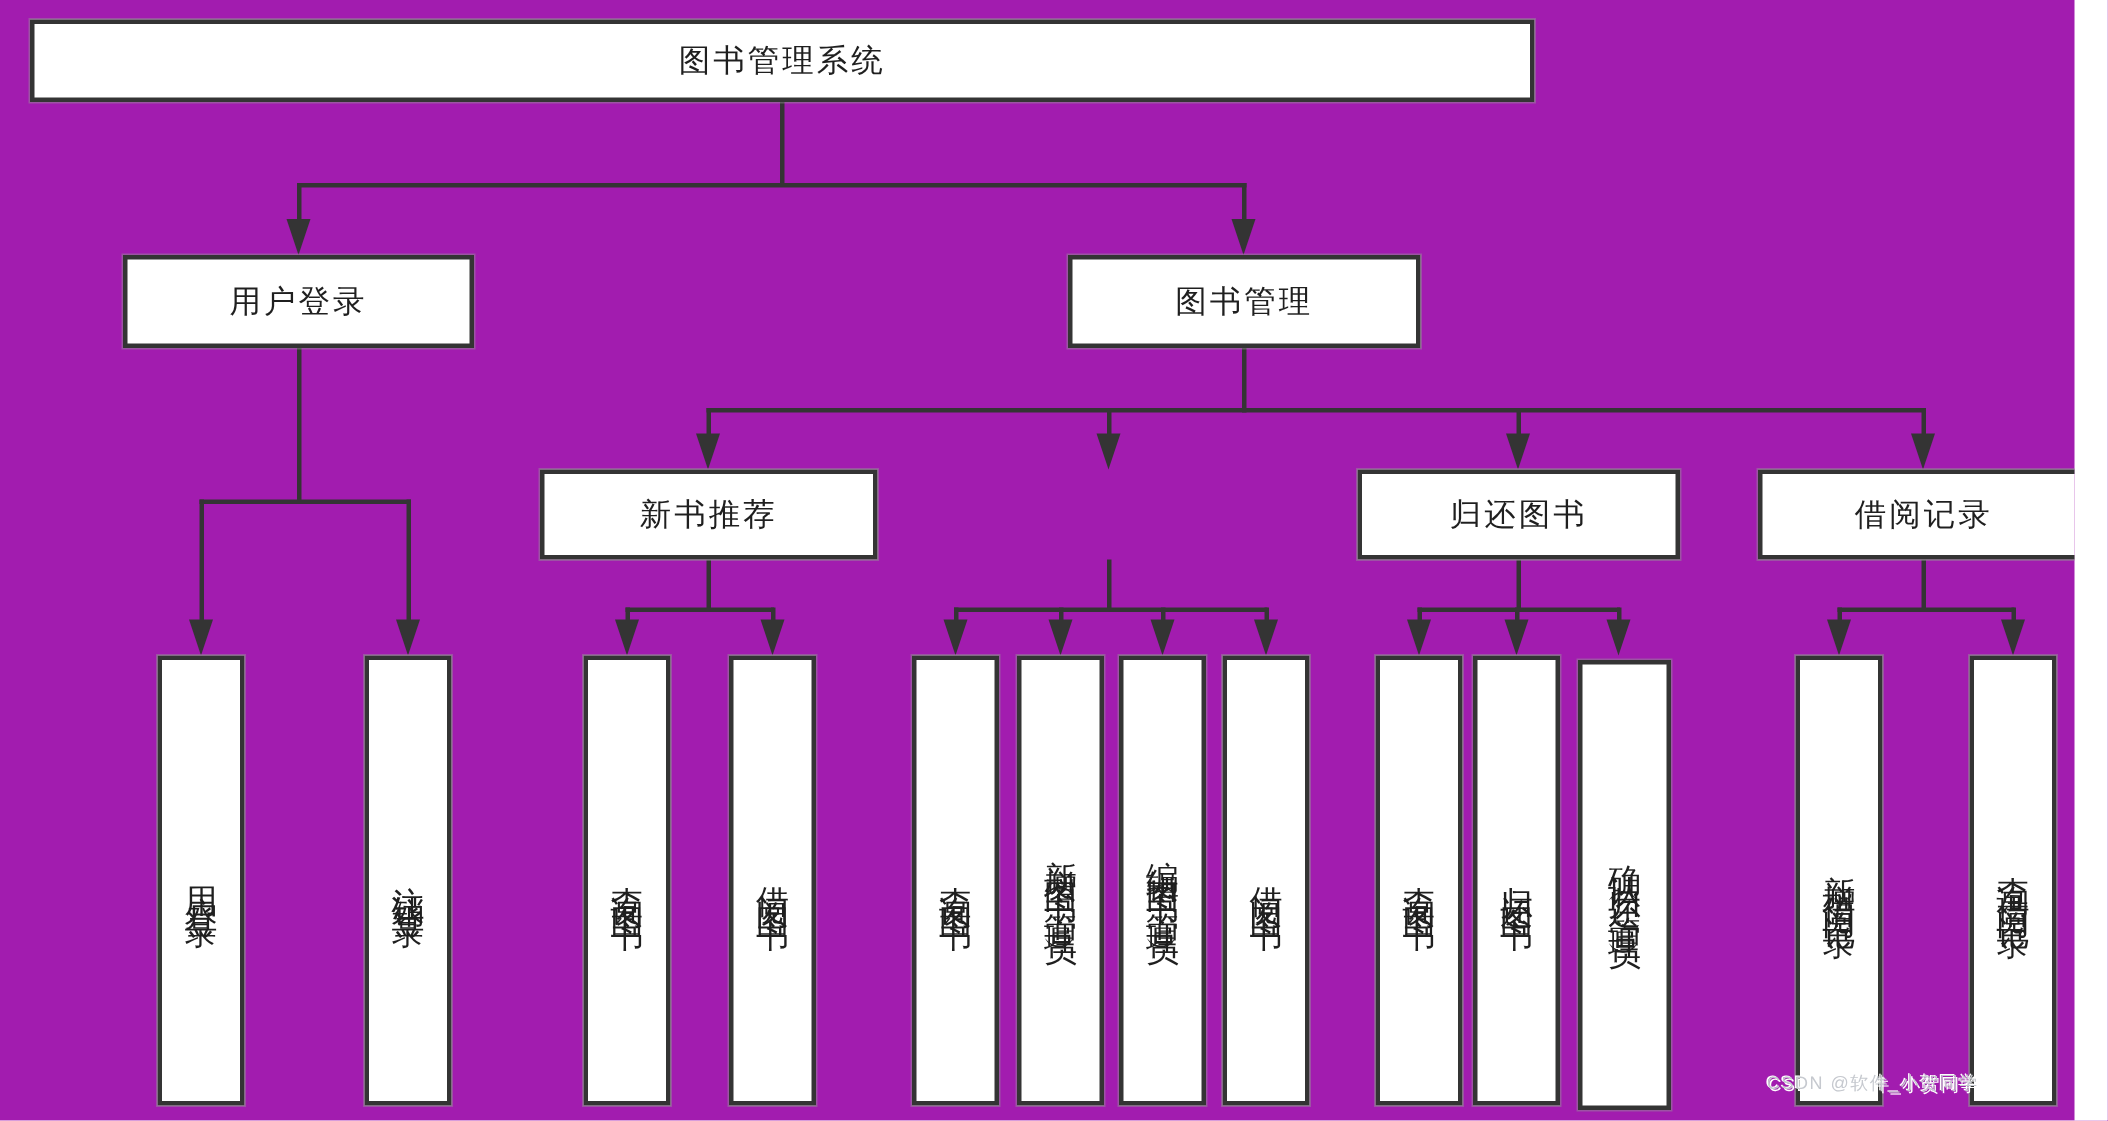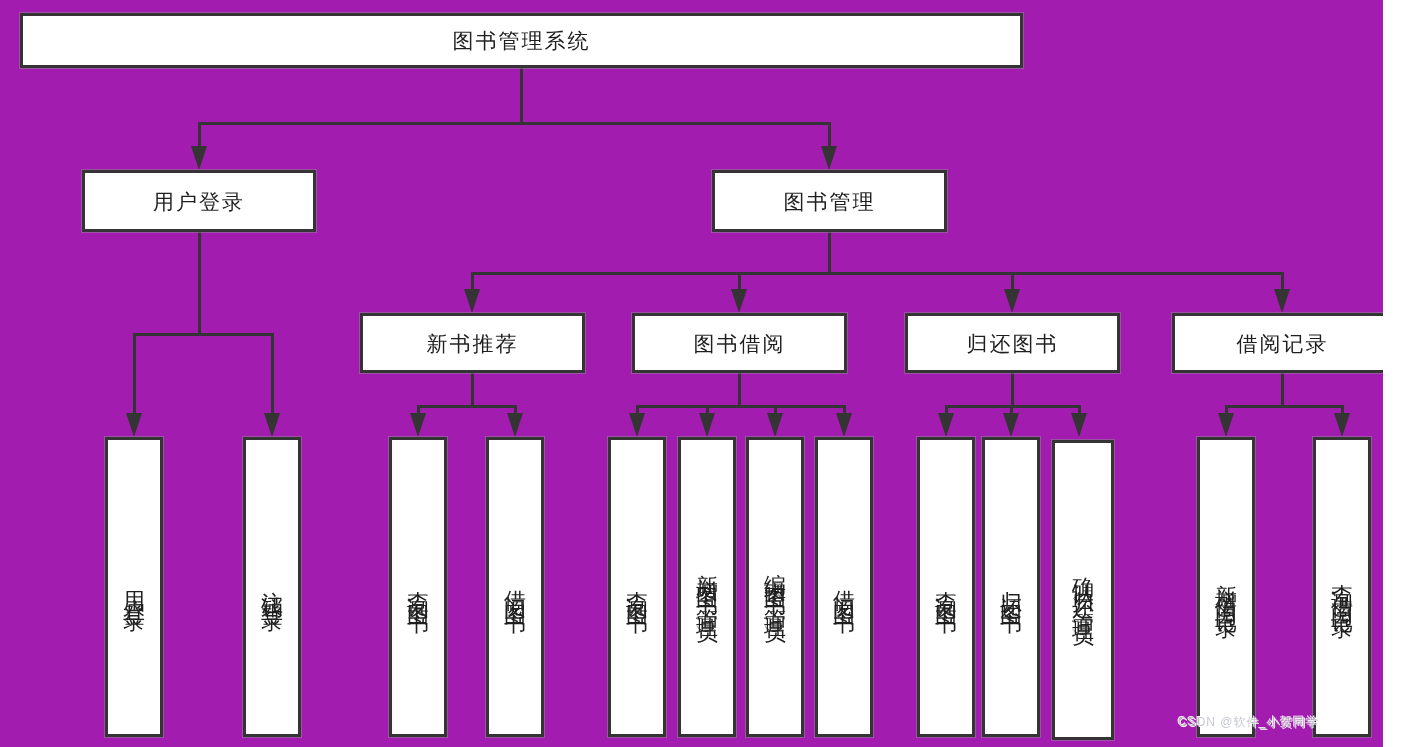--- a/index.html
+++ b/index.html
@@ -67,23 +67,20 @@
   <div class="arrow" style="left:464px;top:289px;"></div>
   <div class="vline" style="left:738px;top:272px;height:20px;"></div>
   <div class="arrow" style="left:731px;top:289px;"></div>
   <div class="vline" style="left:1011px;top:272px;height:20px;"></div>
   <div class="arrow" style="left:1004px;top:289px;"></div>
   <div class="vline" style="left:1281px;top:272px;height:20px;"></div>
   <div class="arrow" style="left:1274px;top:289px;"></div>
 
   <div class="box" style="left:360px;top:313px;width:225px;height:60px;">
     <span>新书推荐</span>
-  </div>
-  <div class="box" style="left:632px;top:313px;width:215px;height:60px;">
-    <span>图书借阅</span>
   </div>
   <div class="box" style="left:905px;top:313px;width:215px;height:60px;">
     <span>归还图书</span>
   </div>
   <div class="box" style="left:1172px;top:313px;width:221px;height:60px;align-items:center;">
     <span>借阅记录</span>
   </div>
 
   <div class="vline" style="left:471px;top:373px;height:34px;"></div>
   <div class="hline" style="left:417px;top:405px;width:99px;"></div>

